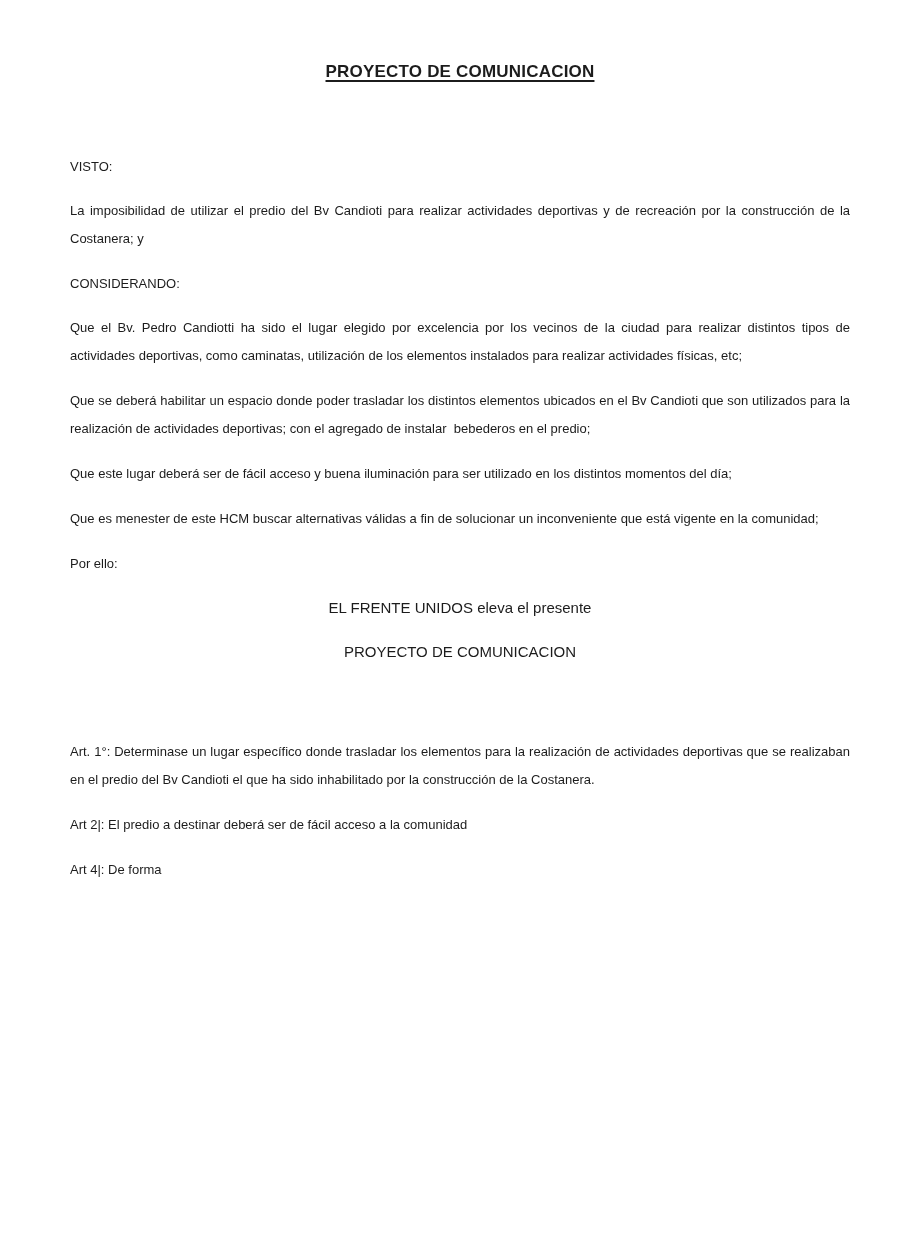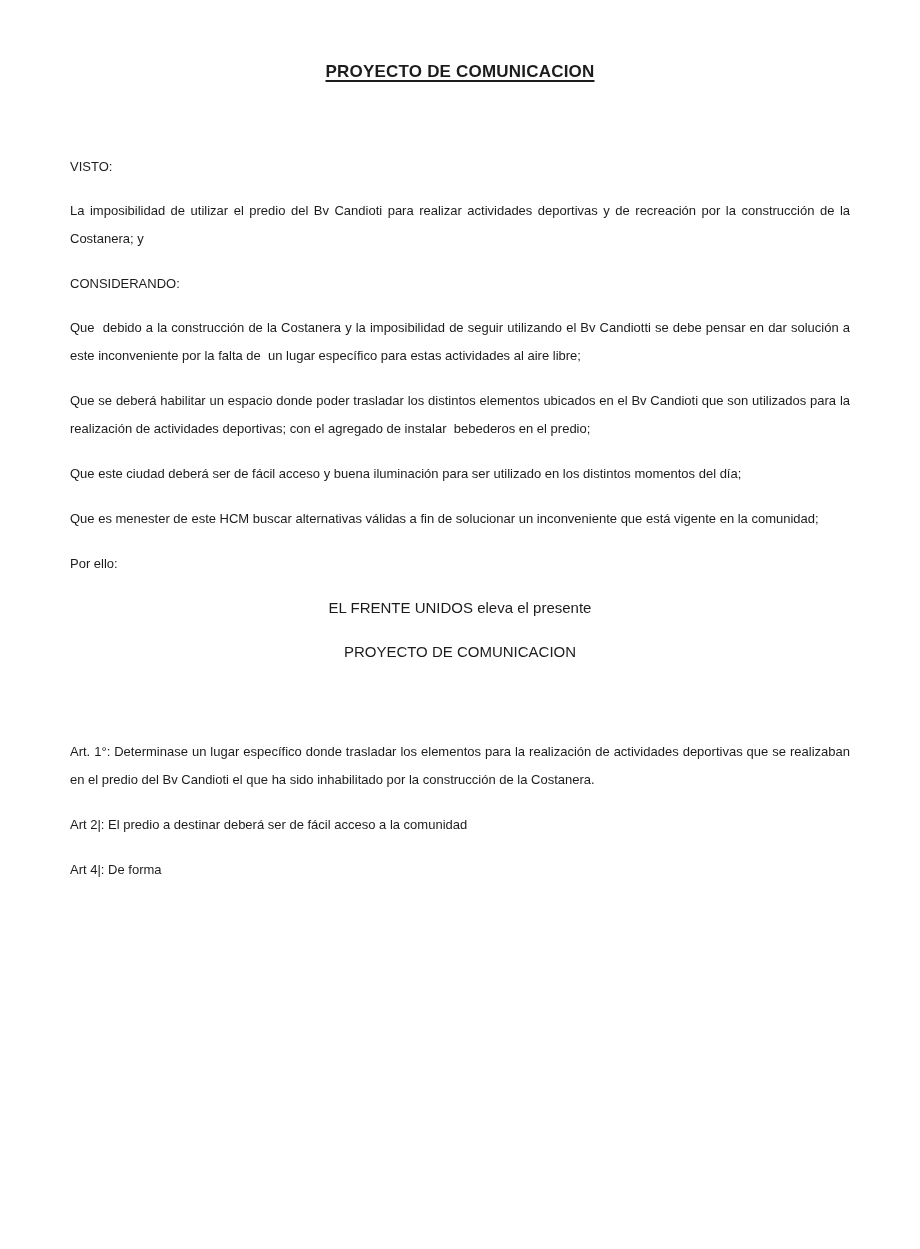--- a/index.html
+++ b/index.html
@@ -57,26 +57,26 @@
 
 <div class="page">
   <h1 class="title">PROYECTO DE COMUNICACION</h1>
 
   <p class="line">VISTO:</p>
 
   <p class="para">La imposibilidad de utilizar el predio del Bv Candioti para realizar actividades deportivas y de recreación por la construcción de la Costanera; y</p>
 
   <p class="line">CONSIDERANDO:</p>
 
+  <p class="para">Que el Bv. Pedro Candiotti ha sido el lugar elegido por excelencia por los vecinos de la ciudad para realizar distintos tipos de actividades deportivas, como caminatas, utilización de los elementos instalados para realizar actividades físicas, etc;</p>
 
-  <p class="para">Que  debido a la construcción de la Costanera y la imposibilidad de seguir utilizando el Bv Candiotti se debe pensar en dar solución a este inconveniente por la falta de  un lugar específico para estas actividades al aire libre;</p>
 
   <p class="para">Que se deberá habilitar un espacio donde poder trasladar los distintos elementos ubicados en el Bv Candioti que son utilizados para la realización de actividades deportivas; con el agregado de instalar  bebederos en el predio;</p>
 
-  <p class="para">Que este ciudad deberá ser de fácil acceso y buena iluminación para ser utilizado en los distintos momentos del día;</p>
+  <p class="para">Que este lugar deberá ser de fácil acceso y buena iluminación para ser utilizado en los distintos momentos del día;</p>
 
   <p class="para">Que es menester de este HCM buscar alternativas válidas a fin de solucionar un inconveniente que está vigente en la comunidad;</p>
 
   <p class="line">Por ello:</p>
 
   <p class="center gap-above">EL FRENTE UNIDOS eleva el presente</p>
 
   <p class="center">PROYECTO DE COMUNICACION</p>
 
   <p class="para article-first">Art. 1°: Determinase un lugar específico donde trasladar los elementos para la realización de actividades deportivas que se realizaban en el predio del Bv Candioti el que ha sido inhabilitado por la construcción de la Costanera.</p>

